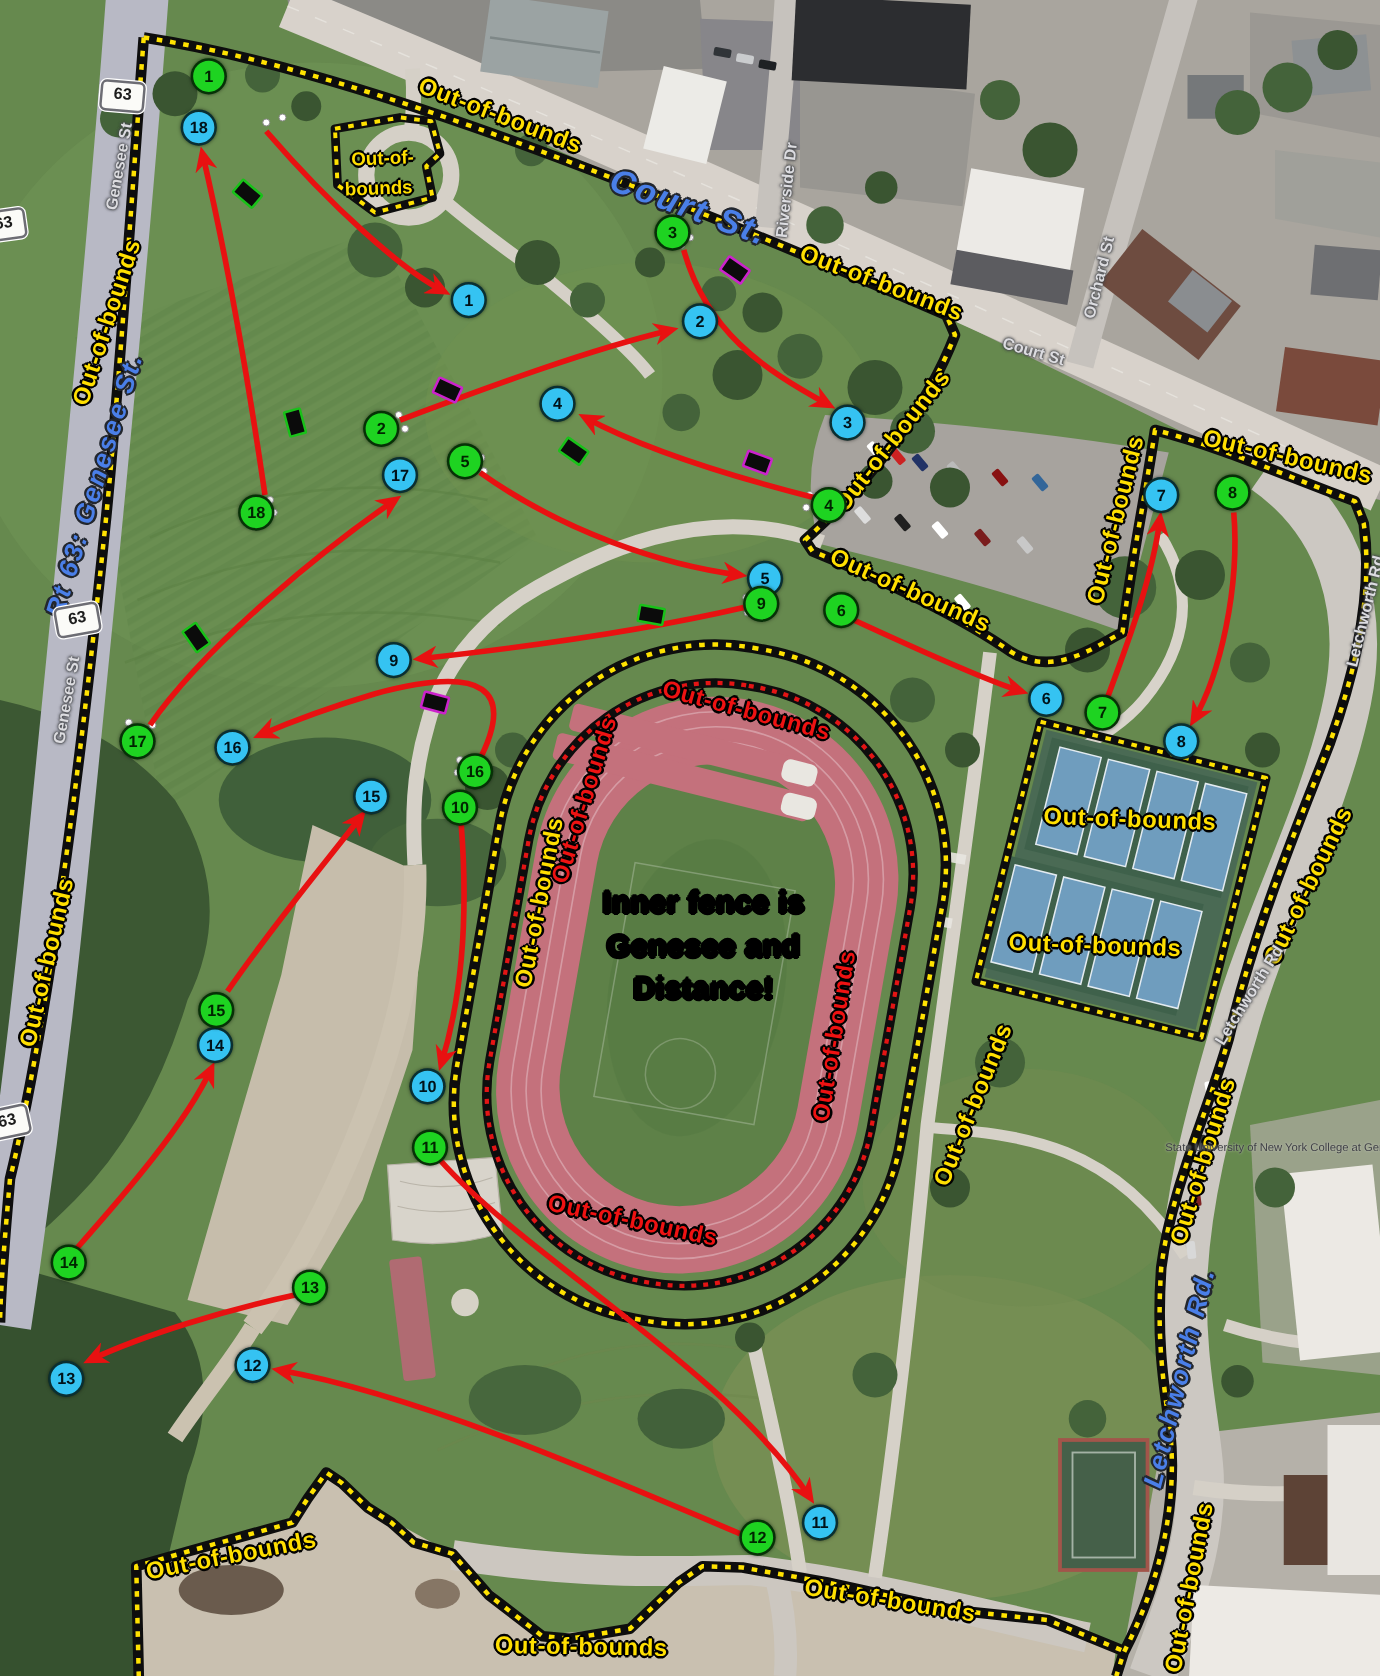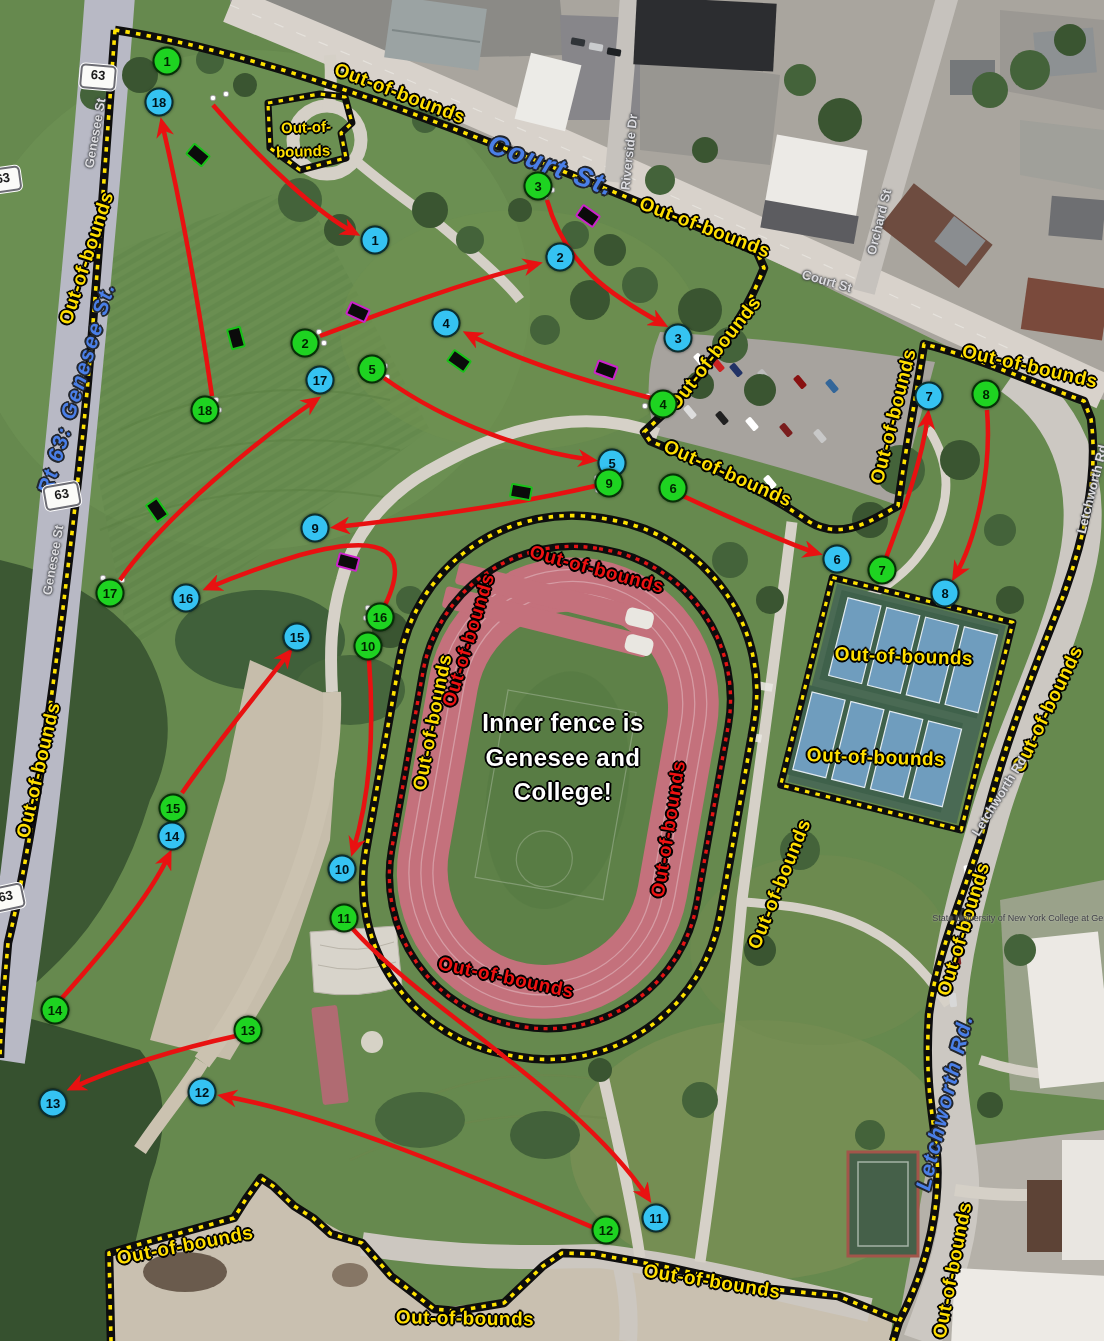--- a/index.html
+++ b/index.html
@@ -11,21 +11,21 @@
        transform:translate(-50%,-50%) rotate(var(--r,0deg));line-height:1;}
   .oob-y{color:#ffdf00;font-size:19px;letter-spacing:.5px;
     text-shadow:-2px 0 0 #000,2px 0 0 #000,0 -2px 0 #000,0 2px 0 #000,
       -1px -1px 0 #000,1px 1px 0 #000,-1px 1px 0 #000,1px -1px 0 #000;}
   .oob-r{color:#ee1212;font-size:19px;letter-spacing:.5px;
     text-shadow:-2px 0 0 #000,2px 0 0 #000,0 -2px 0 #000,0 2px 0 #000,
       -1px -1px 0 #000,1px 1px 0 #000,-1px 1px 0 #000,1px -1px 0 #000;}
   .island{color:#ffdf00;font-size:15px;
     text-shadow:-2px 0 0 #000,2px 0 0 #000,0 -2px 0 #000,0 2px 0 #000,
       -1px -1px 0 #000,1px 1px 0 #000;}
-  .note-red{color:#ffffff;font-size:24px;letter-spacing:.5px;
+  .note-red{color:#000000;font-size:24px;letter-spacing:.5px;
     text-shadow:-2px 0 0 #000,2px 0 0 #000,0 -2px 0 #000,0 2px 0 #000,
       -1px -1px 0 #000,1px 1px 0 #000,-1px 1px 0 #000,1px -1px 0 #000;}
   .street-blue{color:#4a7fe8;font-size:21px;font-style:italic;letter-spacing:2px;
     text-shadow:-2px 0 0 #23272e,2px 0 0 #23272e,0 -2px 0 #23272e,0 2px 0 #23272e,
       -1px -1px 0 #23272e,1px 1px 0 #23272e,-1px 1px 0 #23272e,1px -1px 0 #23272e;}
   .street-gray{color:#dcdce0;font-size:13px;font-weight:bold;
     text-shadow:0 0 2px #44464a,0 0 2px #44464a,0 0 3px #44464a;}
   .college{color:#3f4046;font-size:9px;font-weight:normal;
     text-shadow:0 0 2px #c9c9c0;margin-left:45px;}
   .shield{position:absolute;width:32px;height:21px;background:#fbfbf8;
@@ -378,21 +378,21 @@
       <div class="lbl oob-y" style="left: 465px; top: 1318px; --r: 1deg;">Out-of-bounds</div>
       <div class="lbl oob-y" style="left: 712px; top: 1281px; --r: 9deg;">Out-of-bounds</div>
       <div class="lbl oob-y" style="left: 432px; top: 722px; --r: -79deg;">Out-of-bounds</div>
       <div class="lbl oob-y" style="left: 779px; top: 884px; --r: -68deg;">Out-of-bounds</div>
       <div class="lbl oob-r" style="left: 597px; top: 569px; --r: 15deg;">Out-of-bounds</div>
       <div class="lbl oob-r" style="left: 468px; top: 640px; --r: -73deg;">Out-of-bounds</div>
       <div class="lbl oob-r" style="left: 668px; top: 829px; --r: -81deg;">Out-of-bounds</div>
       <div class="lbl oob-r" style="left: 506px; top: 977px; --r: 12deg;">Out-of-bounds</div>
       <div class="lbl note-red" style="left: 563px; top: 723px; --r: 0deg;">Inner fence is</div>
       <div class="lbl note-red" style="left: 563px; top: 758px; --r: 0deg;">Genesee and</div>
-      <div class="lbl note-red" style="left: 563px; top: 792px; --r: 0deg;">College!</div>
+      <div class="lbl note-red" style="left: 563px; top: 792px; --r: 0deg;">Distance!</div>
       <div class="lbl street-blue" style="font-size: 27px; left: 551px; top: 166px; --r: 20deg;">Court St.</div>
       <div class="lbl street-blue" style="left: 76px; top: 388px; --r: -73deg;">Rt 63: Genesee St.</div>
       <div class="lbl street-blue" style="left: 944px; top: 1102px; --r: -76deg;">Letchworth Rd.</div>
       <div class="lbl street-gray" style="left: 95px; top: 133px; --r: -80deg;">Genesee St</div>
       <div class="lbl street-gray" style="left: 53px; top: 560px; --r: -80deg;">Genesee St</div>
       <div class="lbl street-gray" style="left: 629px; top: 152px; --r: -84deg;">Riverside Dr</div>
       <div class="lbl street-gray" style="left: 827px; top: 281px; --r: 16deg;">Court St</div>
       <div class="lbl street-gray" style="left: 879px; top: 222px; --r: -76deg;">Orchard St</div>
       <div class="lbl street-gray" style="left: 1092px; top: 489px; --r: -76deg;">Letchworth Rd</div>
       <div class="lbl street-gray" style="left: 999px; top: 796px; --r: -58deg;">Letchworth Rd</div>

